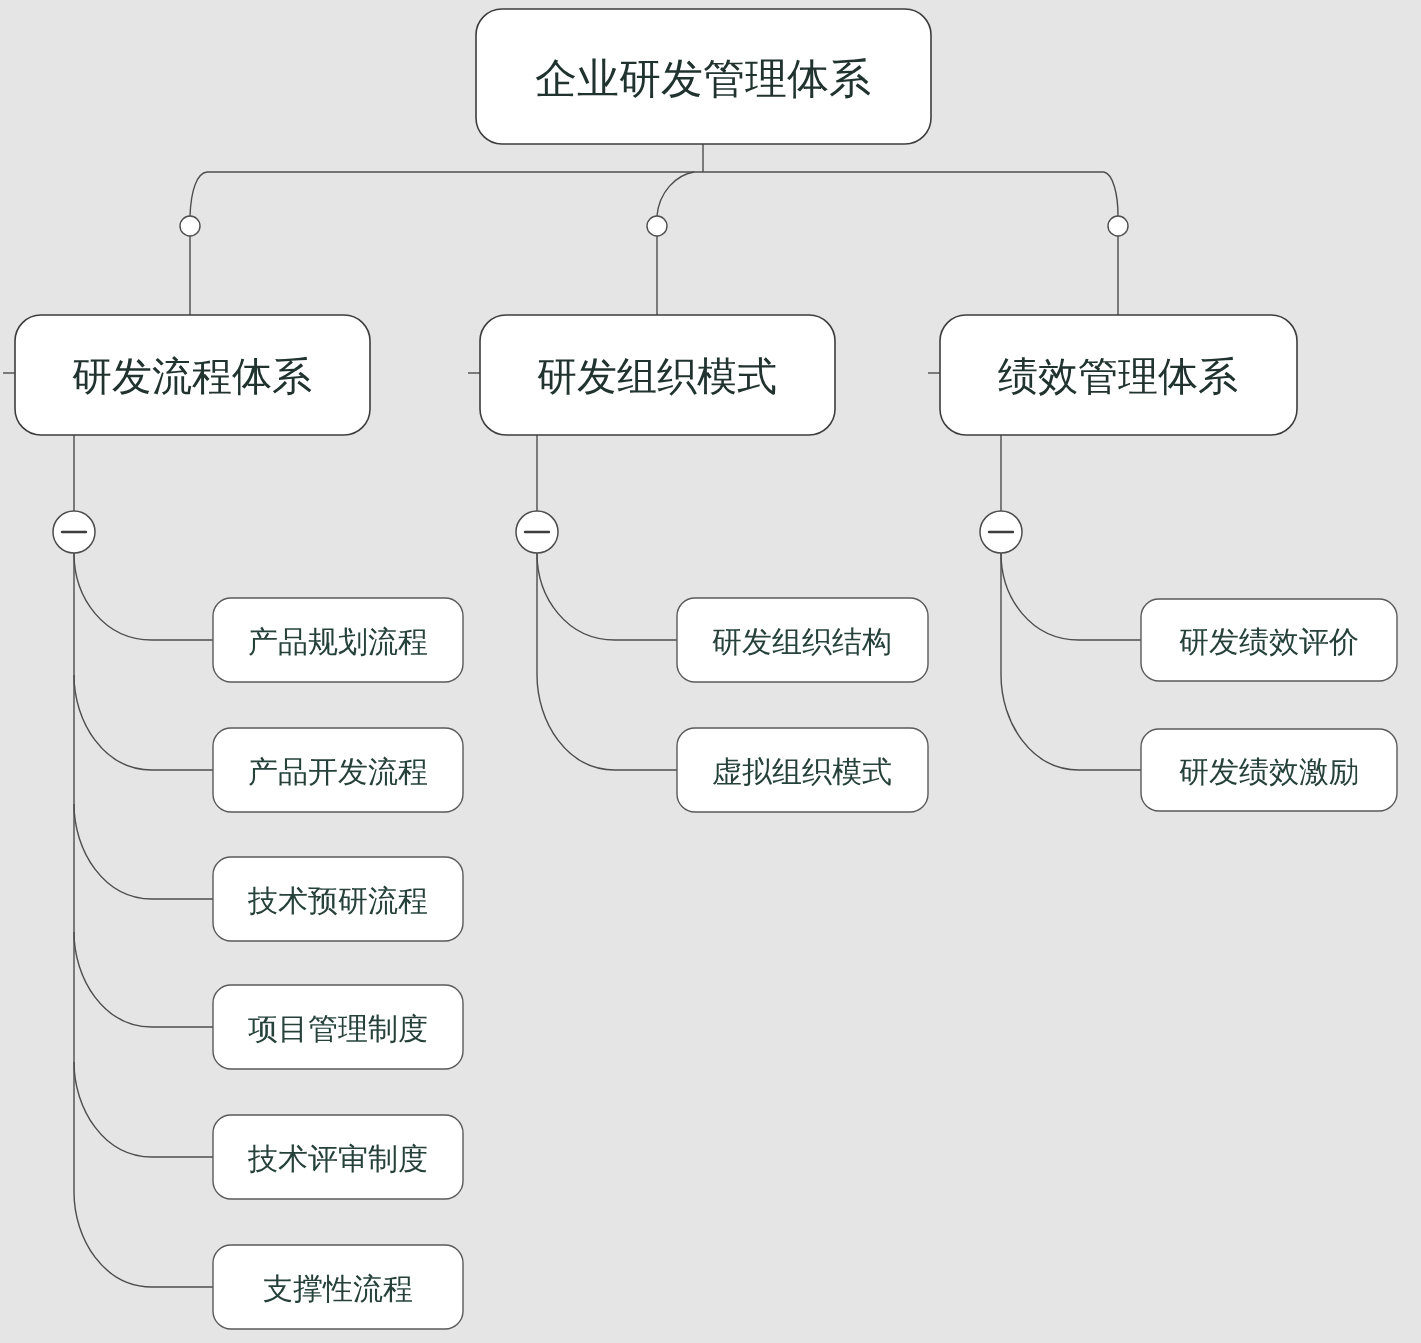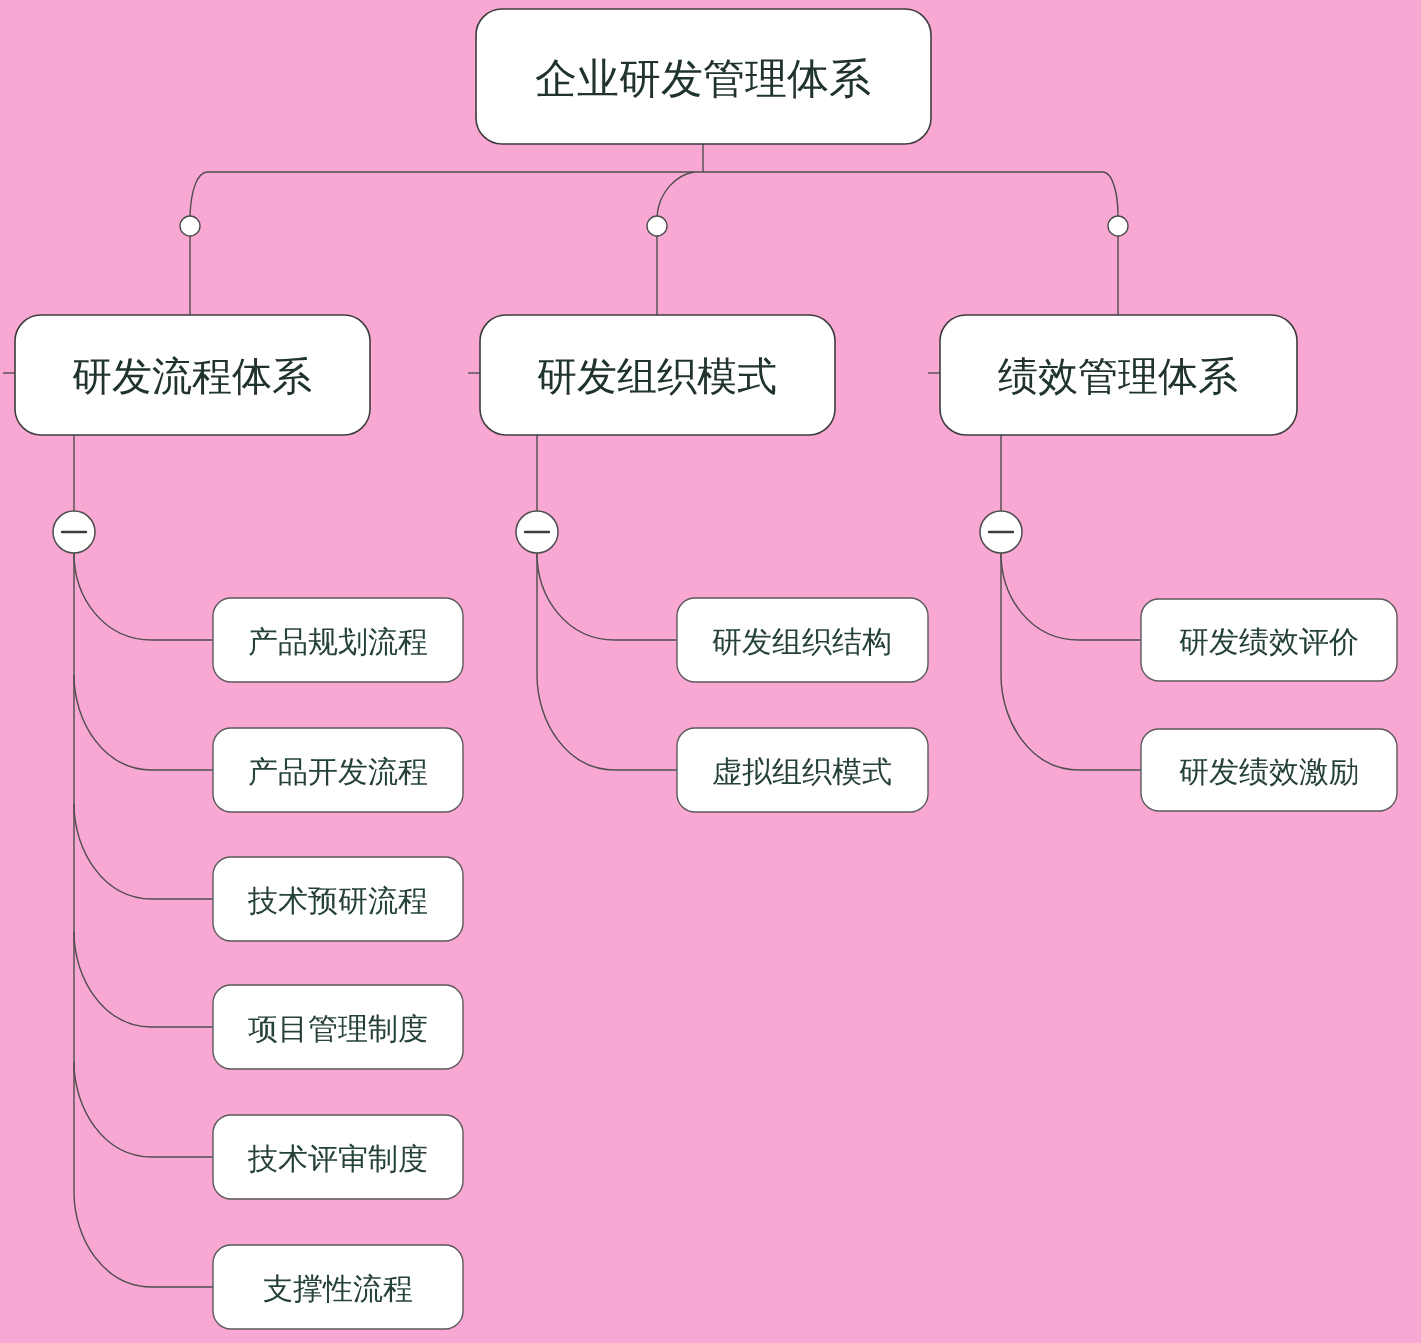--- a/index.html
+++ b/index.html
@@ -4,21 +4,21 @@
 <style>
   html, body {
     margin: 0;
     padding: 0;
     background: #ffffff;
   }
   .canvas-wrap {
     width: 1421px;
     height: 1343px;
     position: relative;
-    background: #f9a8d4;
+    background: #e5e5e5;
     font-family: "DejaVu Sans", "Liberation Sans", sans-serif;
     text-align: right;
   }
   svg { display: block; }
   .edge {
     fill: none;
     stroke: #4d4d4d;
     stroke-width: 1.4;
   }
   .node-box {

